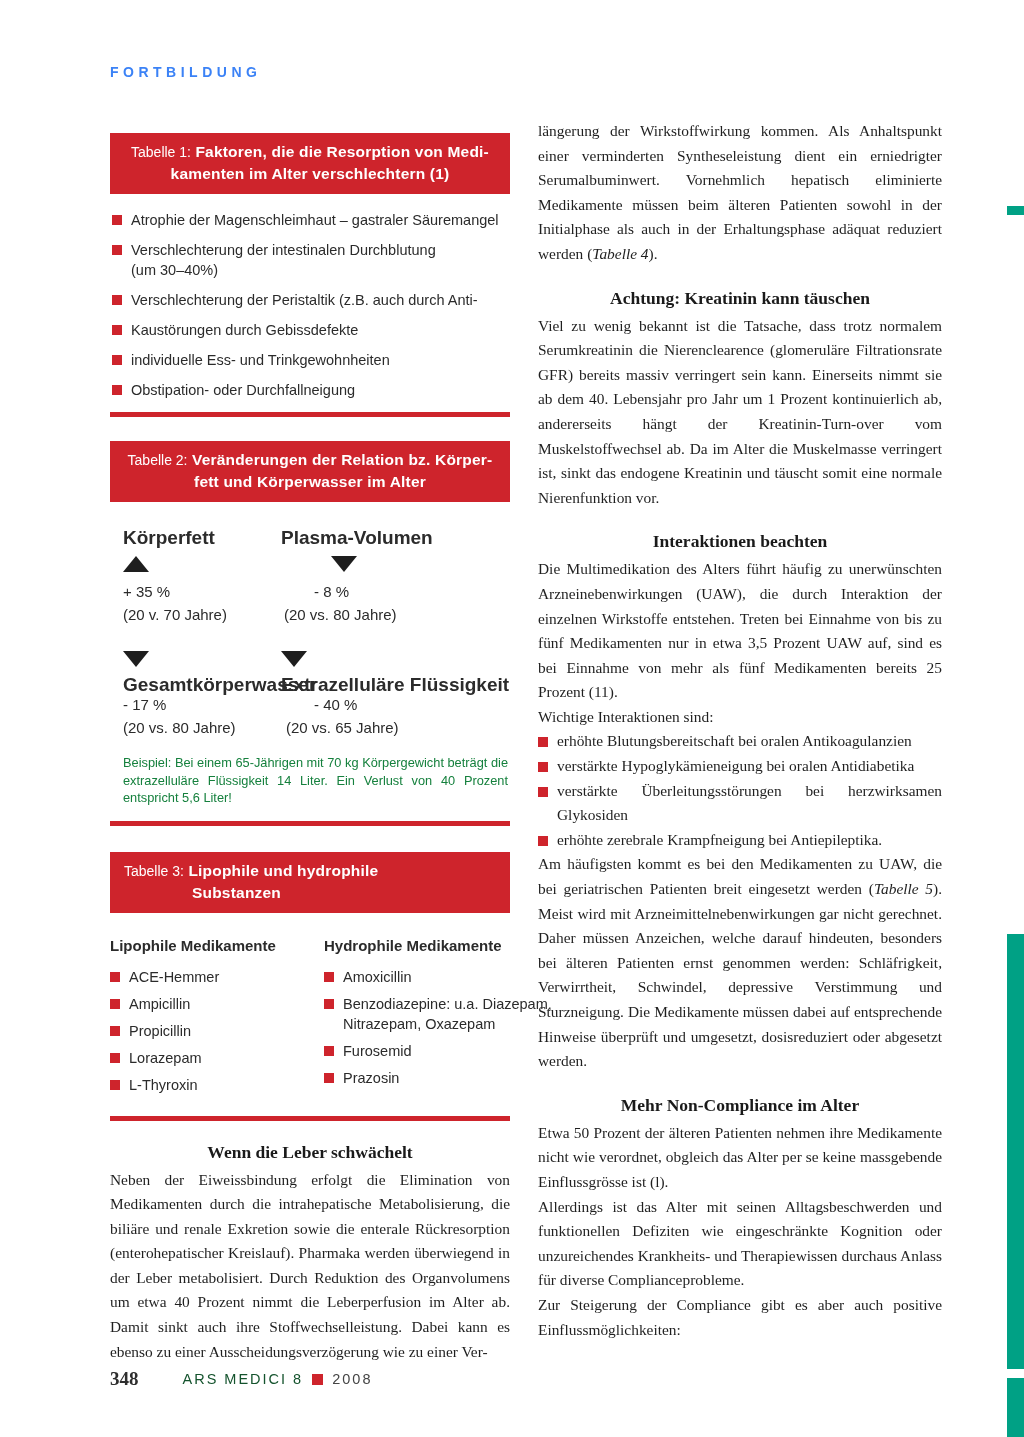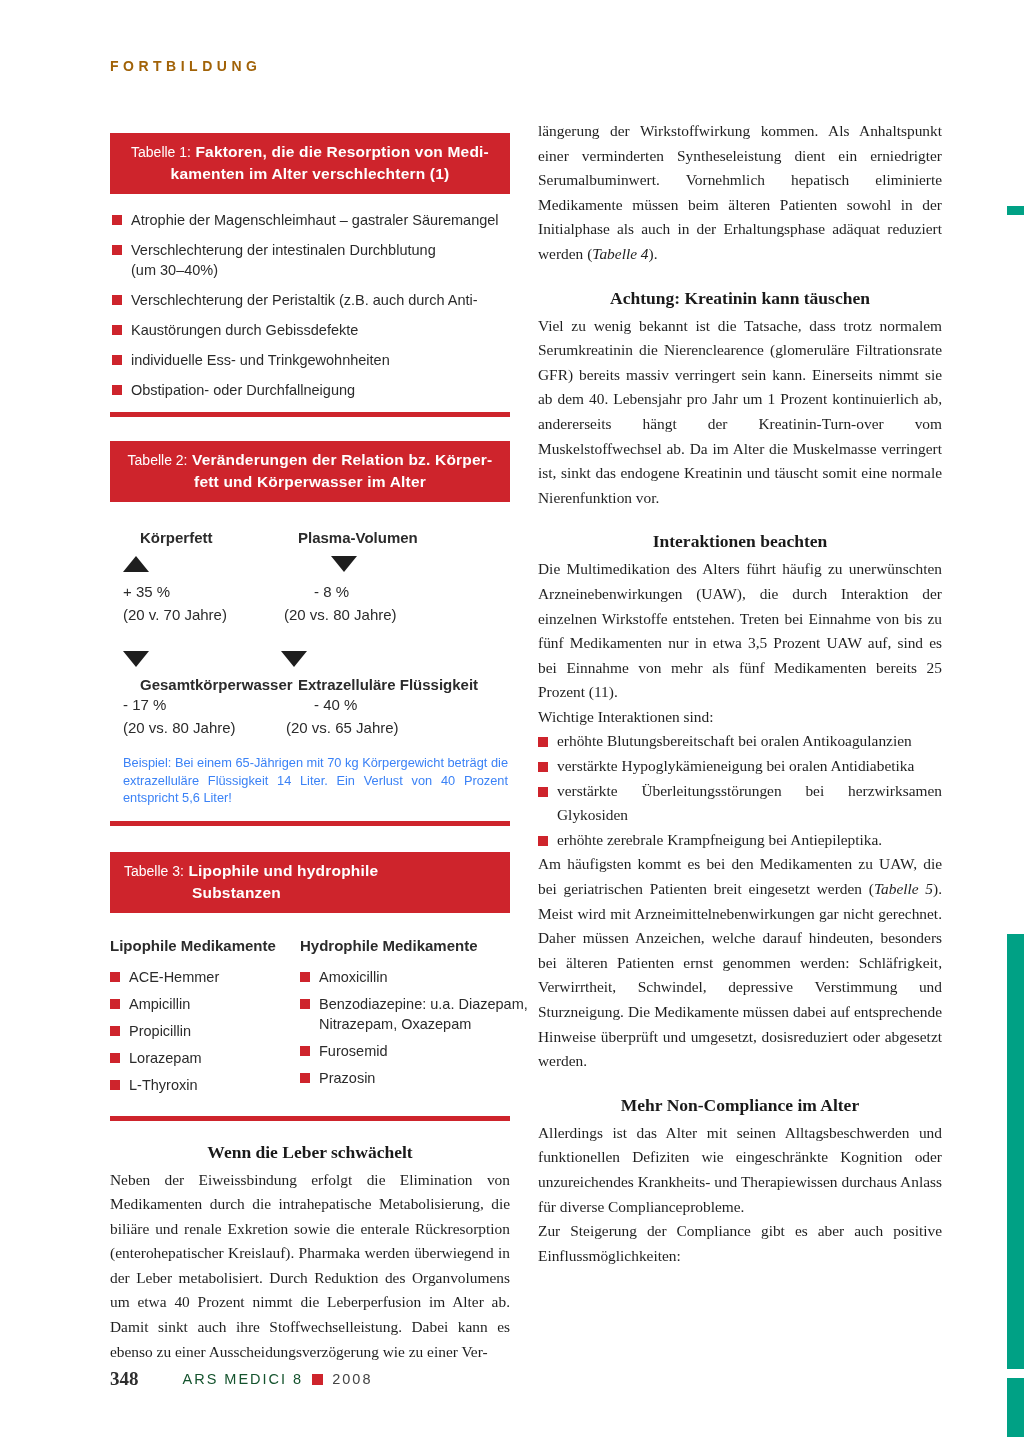--- a/index.html
+++ b/index.html
@@ -1,22 +1,22 @@
 <!DOCTYPE html>
 <html><head>
 <meta charset="utf-8">
 <style>
   html,body{margin:0;padding:0;}
   body{width:1024px;height:1437px;position:relative;background:#ffffff;overflow:hidden;
        font-family:"Liberation Sans",sans-serif;}
   .abs{position:absolute;}
 
   
-  .kicker{left:110px;top:58px;font:bold 14px "Liberation Sans",sans-serif;
-          letter-spacing:4.5px;color:#a16207;}
+  .kicker{left:110px;top:64px;font:bold 14px "Liberation Sans",sans-serif;
+          letter-spacing:4.5px;color:#3b82f6;}
 
   
   .leftcol{left:110px;top:133px;width:400px;}
   .rightcol{left:538px;top:119px;width:404px;}
 
   
   .tbox{background:#ce242c;color:#fff;padding:8px 8px 9px;font-family:"Liberation Sans",sans-serif;}
   .tbox .ln{line-height:22px;white-space:nowrap;}
   .tbox .lbl{font-weight:normal;font-size:14px;}
   .tbox .ttl{font-weight:bold;font-size:15.5px;letter-spacing:.2px;}
@@ -31,34 +31,34 @@
   .blist{margin-top:16px;padding-left:2px;}
   .bitem{display:flex;gap:9px;margin-bottom:10px;color:#2b2b2b;
          font:14.5px/20px "Liberation Sans",sans-serif;}
   .bitem .bsq{flex:0 0 10px;width:10px;height:10px;background:#ce242c;margin-top:5px;}
   .bitem .lines span{display:block;white-space:nowrap;}
   .t3grid .bitem{margin-bottom:7px;}
 
   
   .t2grid{display:grid;grid-template-columns:158px 242px;row-gap:26px;
           padding-left:13px;margin-top:26px;color:#2b2b2b;}
-  .t2h{font-weight:bold;font-size:15px;line-height:20px;white-space:nowrap;margin-left:17px;}
+  .t2h{font-weight:bold;font-size:19px;line-height:20px;white-space:nowrap;}
   .t2v{font-size:15px;line-height:20px;margin-bottom:3px;}
   .t2n{font-size:15px;line-height:20px;white-space:nowrap;}
   .tri{width:0;height:0;border-left:13px solid transparent;border-right:13px solid transparent;margin:8px 0 10px;}
   .tri[data-direction="up"]{border-bottom:16px solid #1e1e1e;}
   .tri[data-direction="down"]{border-top:16px solid #1e1e1e;}
   .tri.first{margin:0 0 8px;}
   .ml50{margin-left:50px;} .ml33{margin-left:33px;} .ml3{margin-left:3px;} .ml5{margin-left:5px;}
 
   .ex{margin:16px 0 0 13px;width:385px;font-size:12.8px;line-height:17.5px;
-      text-align:justify;color:#3b82f6;}
-
-  
-  .t3grid{display:grid;grid-template-columns:190px 210px;margin-top:24px;}
+      text-align:justify;color:#15803d;}
+
+  
+  .t3grid{display:grid;grid-template-columns:190px 210px;margin-top:24px;gap:24px;}
   .t3h{font-weight:bold;font-size:15px;color:#2b2b2b;margin-bottom:13px;}
 
   
   .sh{font:bold 17.5px/22px "Liberation Serif",serif;color:#1a1a1a;margin:20px 0 5px;text-align:center;}
   .sp{font:15.4px/24.6px "Liberation Serif",serif;color:#1f1f1f;text-align:justify;margin:0;}
   .sp .it{font-style:italic;}
   .sb{display:flex;gap:9px;font:15.4px/24.6px "Liberation Serif",serif;color:#1f1f1f;}
   .sb .bsq{flex:0 0 10px;width:10px;height:10px;background:#ce242c;margin-top:8px;}
   .sb .txt{flex:1;text-align:justify;}
 
@@ -275,20 +275,21 @@
       <span class="txt">verstärkte Überleitungsstörungen bei herzwirksamen Glykosiden</span>
     </div>
   <div class="sb">
       <span class="bsq"></span>
       <span class="txt">erhöhte zerebrale Krampfneigung bei Antiepileptika.</span>
     </div>
 
   <p class="sp"><span>Am häufigsten kommt es bei den Medikamenten zu UAW, die bei geriatrischen Patienten breit eingesetzt werden (</span><span class="it">Tabelle 5</span><span>). Meist wird mit Arzneimittelnebenwirkungen gar nicht gerechnet. Daher müssen Anzeichen, welche darauf hindeuten, besonders bei älteren Patienten ernst genommen werden: Schläfrigkeit, Verwirrtheit, Schwindel, depressive Verstimmung und Sturzneigung. Die Medikamente müssen dabei auf entsprechende Hinweise überprüft und umgesetzt, dosisreduziert oder abgesetzt werden.</span></p>
 
   <h3 class="sh">Mehr Non-Compliance im Alter</h3>
+  <p class="sp">Etwa 50 Prozent der älteren Patienten nehmen ihre Medikamente nicht wie verordnet, obgleich das Alter per se keine massgebende Einflussgrösse ist (l).</p>
   <p class="sp">Allerdings ist das Alter mit seinen Alltagsbeschwerden und funktionellen Defiziten wie eingeschränkte Kognition oder unzureichendes Krankheits- und Therapiewissen durchaus Anlass für diverse Complianceprobleme.</p>
   <p class="sp">Zur Steigerung der Compliance gibt es aber auch positive Einflussmöglichkeiten:</p>
 
 </div>
 
 <div class="abs footer">
   <span class="pageno">348</span>
   <span class="journal">ARS MEDICI 8</span>
   <span class="fsq"></span>
   <span class="year">2008</span>

